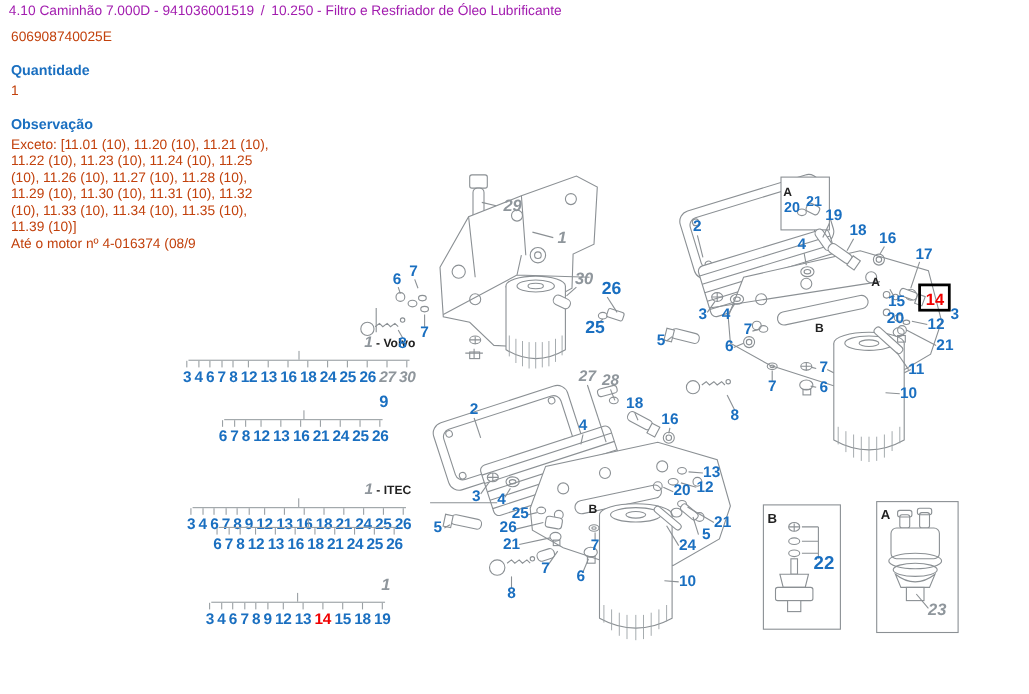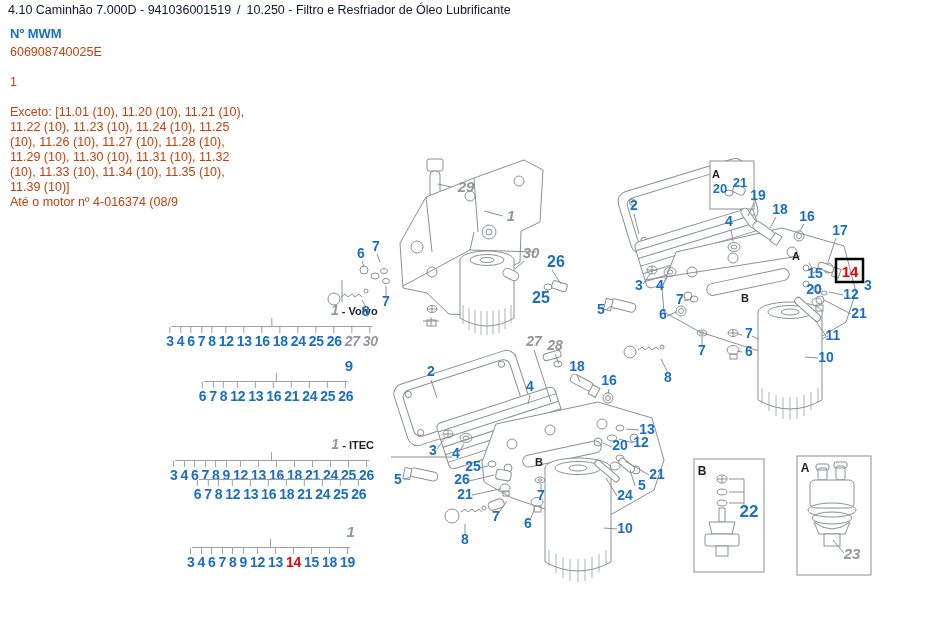--- a/index.html
+++ b/index.html
@@ -1,19 +1,19 @@
 <!DOCTYPE html>
 <html><head>
 <meta charset="utf-8">
 <style>
   html,body{margin:0;padding:0;background:#fff;}
   #page{position:relative;width:935px;height:631px;background:#fff;overflow:hidden;
         font-family:"Liberation Sans",sans-serif;color:#111;}
   
-  #breadcrumb{position:absolute;left:8px;top:3px;font-size:12.5px;color:#0f172a;white-space:nowrap;}
+  #breadcrumb{position:absolute;left:8px;top:3px;font-size:12.5px;color:#a21caf;white-space:nowrap;}
   #breadcrumb .sep{margin:0 6px;}
   
   #details{position:absolute;left:10px;top:26px;width:250px;}
   .field{margin-bottom:15px;}
   .f-label{color:#1a6fc0;font-weight:bold;font-size:13px;margin-bottom:4px;}
   .f-line{font-size:12.5px;line-height:15px;color:#c2410c;max-width:244px;}
   
   .tree{position:absolute;transform:translateX(-50%);text-align:right;}
   .t-parent{font-weight:bold;font-size:11px;color:#222;white-space:nowrap;line-height:14px;}
   .t-pnum{font-style:italic;color:#8f969c;font-size:14px;margin-right:3px;}
@@ -43,29 +43,30 @@
 <body>
 
 <div id="page">
 
   <div id="breadcrumb">
     <span>4.10 Caminhão 7.000D - 941036001519</span><span class="sep">/</span><span>10.250 - Filtro e Resfriador de Óleo Lubrificante</span>
   </div>
 
   <div id="details">
       <div class="field">
-        <div class="f-label">Nº MWM</div>
         <div class="f-line">606908740025E</div>
       </div>
       <div class="field">
       </div>
       <div class="field">
+        <div class="f-label">Quantidade</div>
         <div class="f-line">1</div>
       </div>
       <div class="field">
+        <div class="f-label">Observação</div>
         <div class="f-line">Exceto: [11.01 (10), 11.20 (10), 11.21 (10), 11.22 (10), 11.23 (10), 11.24 (10), 11.25 (10), 11.26 (10), 11.27 (10), 11.28 (10), 11.29 (10), 11.30 (10), 11.31 (10), 11.32 (10), 11.33 (10), 11.34 (10), 11.35 (10), 11.39 (10)]</div>
         <div class="f-line">Até o motor nº 4-016374 (08/9</div>
       </div>
     </div>
 
   <div id="trees">
       <div class="tree" style="left: 272px; top: 303px;">
         <div class="t-parent"><span class="t-pnum">1</span><span>- Volvo</span></div>
         <div class="t-stem"></div>
         <div class="t-line"></div>

